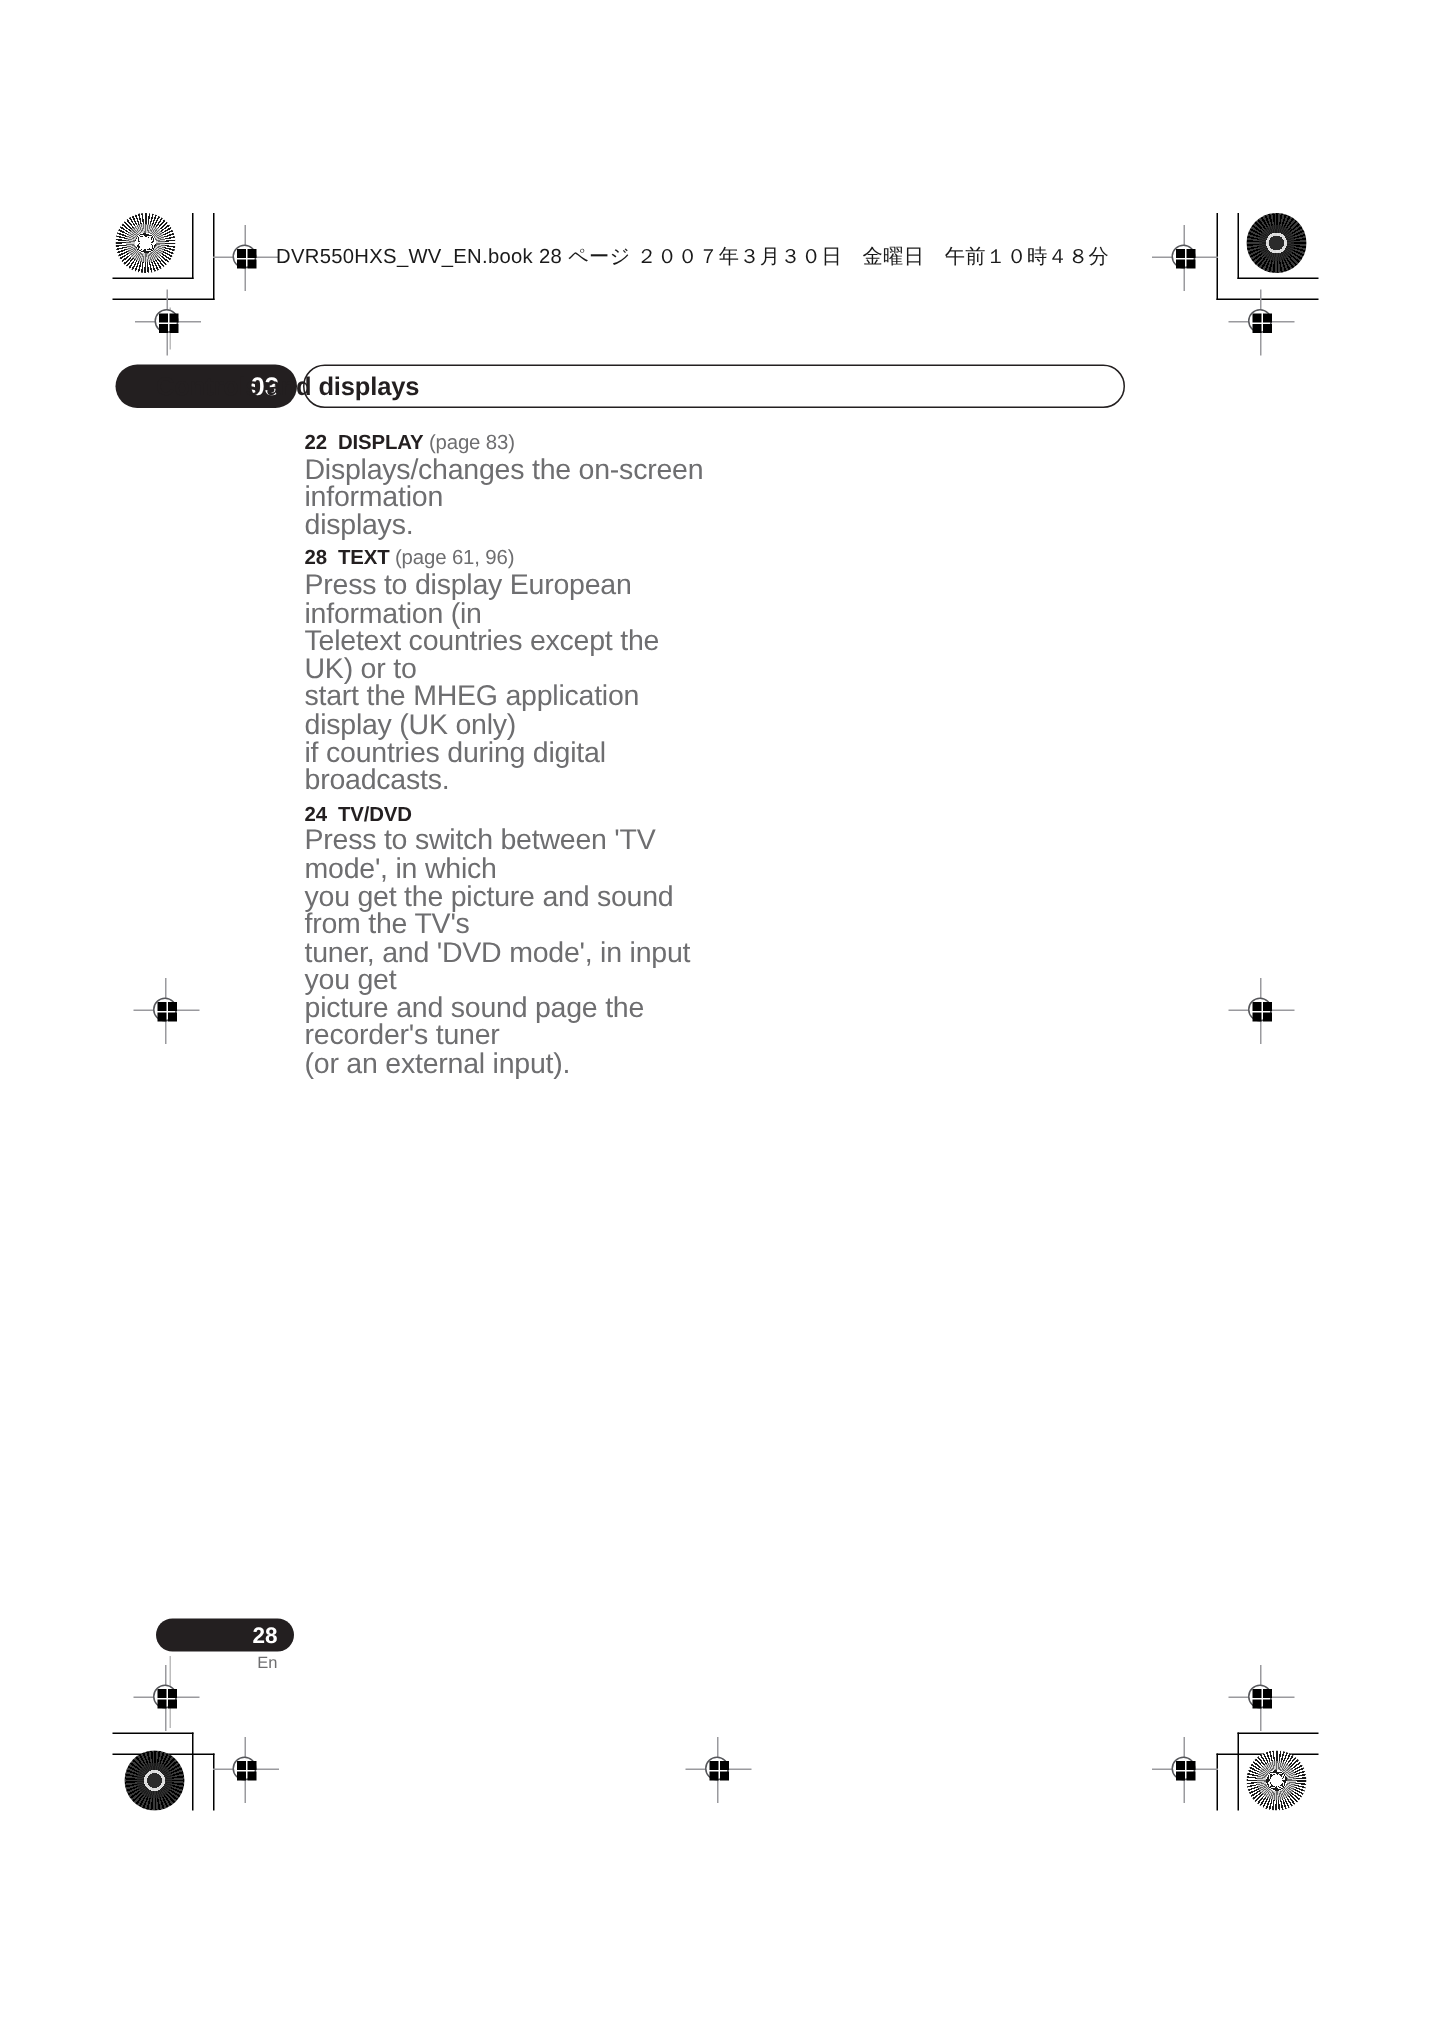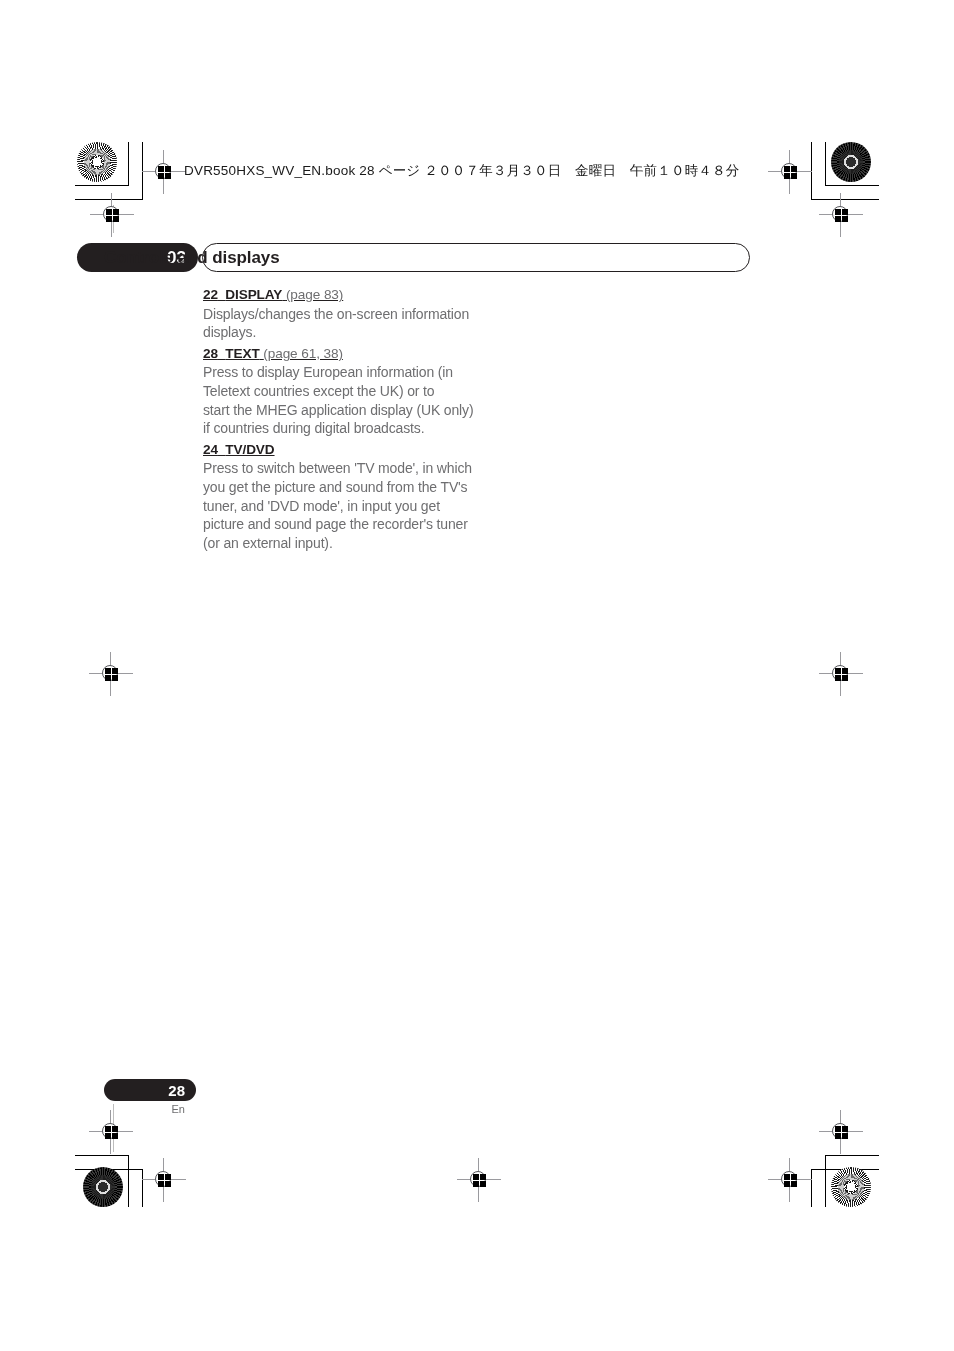--- a/index.html
+++ b/index.html
@@ -147,36 +147,35 @@
     top: 286px;
     width: 272px;
   }
   .item { margin-bottom: 0px; }
   .item-heading {
     font-size: 13.6px;
     color: #231f20;
     line-height: 18.6px;
     margin: 0;
     letter-spacing: -0.1px;
-    text-decoration: underline;
   }
   .item-heading .num {
     font-weight: bold;
     color: #231f20;
   }
   .item-heading .name {
     font-weight: bold;
     color: #231f20;
   }
   .item-heading .ref {
     font-weight: normal;
     color: #6e6e70;
   }
   .item-body {
-    font-size: 14px;
+    font-size: 19px;
     color: #6e6e70;
     line-height: 18.6px;
     margin: 0 0 3px 0;
     letter-spacing: -0.15px;
   }
 
   
   .page-pill {
     position: absolute;
     left: 104px;
@@ -353,21 +352,21 @@
     <p class="item-body">
       <span>Displays/changes the on-screen information</span><br>
       <span>displays.</span>
     </p>
   </div>
 
   <div class="item">
     <p class="item-heading">
       <span class="num">28</span>&nbsp;
       <span class="name">TEXT</span>
-      <span class="ref">(page 61, 38)</span>
+      <span class="ref">(page 61, 96)</span>
     </p>
     <p class="item-body">
       <span>Press to display European information (in</span><br>
       <span>Teletext countries except the UK) or to</span><br>
       <span>start the MHEG application display (UK only)</span><br>
       <span>if countries during digital broadcasts.</span>
     </p>
   </div>
 
   <div class="item">

